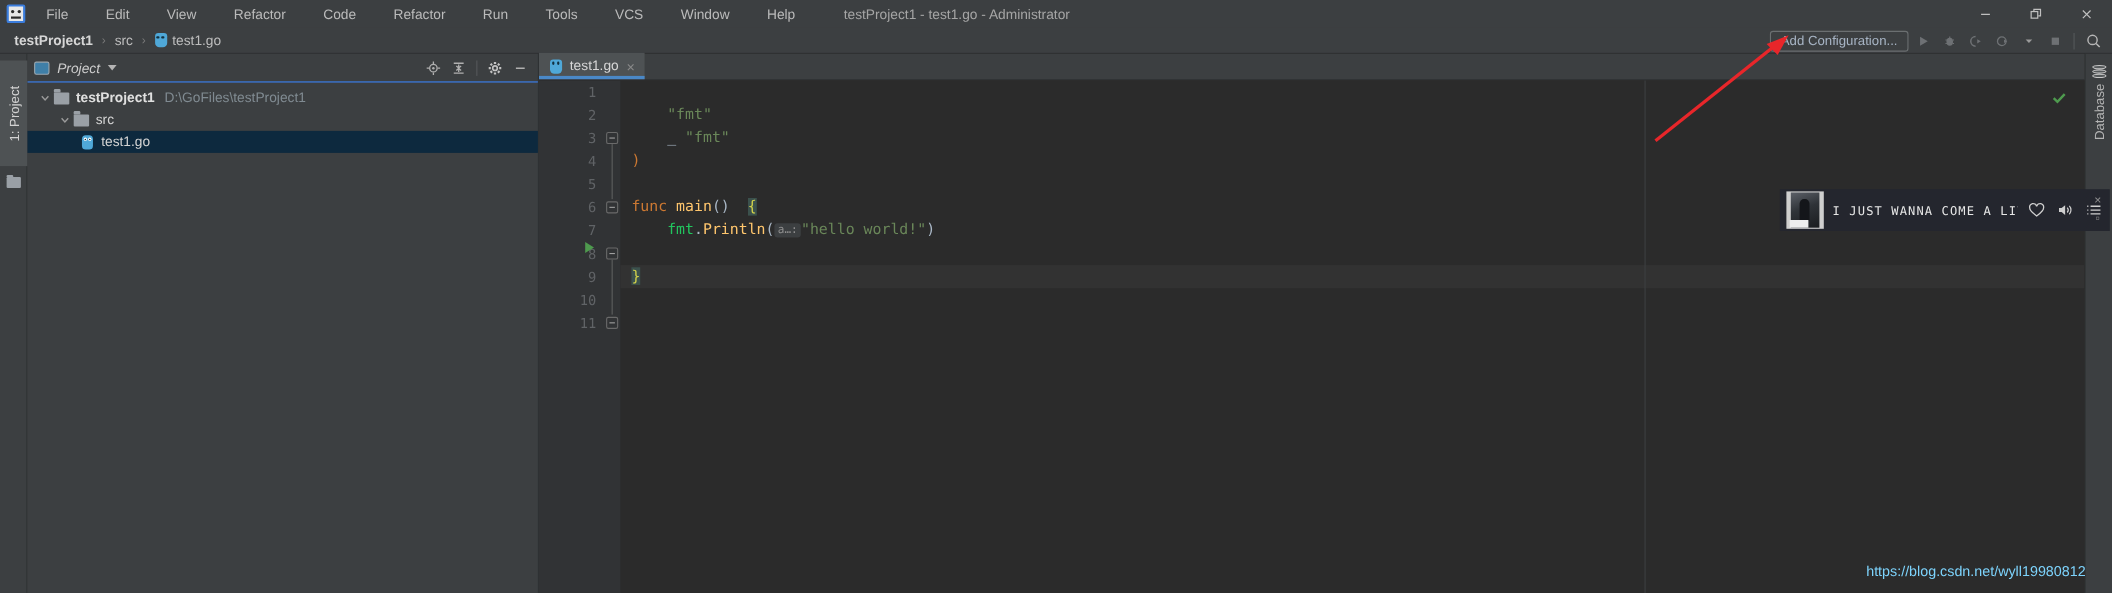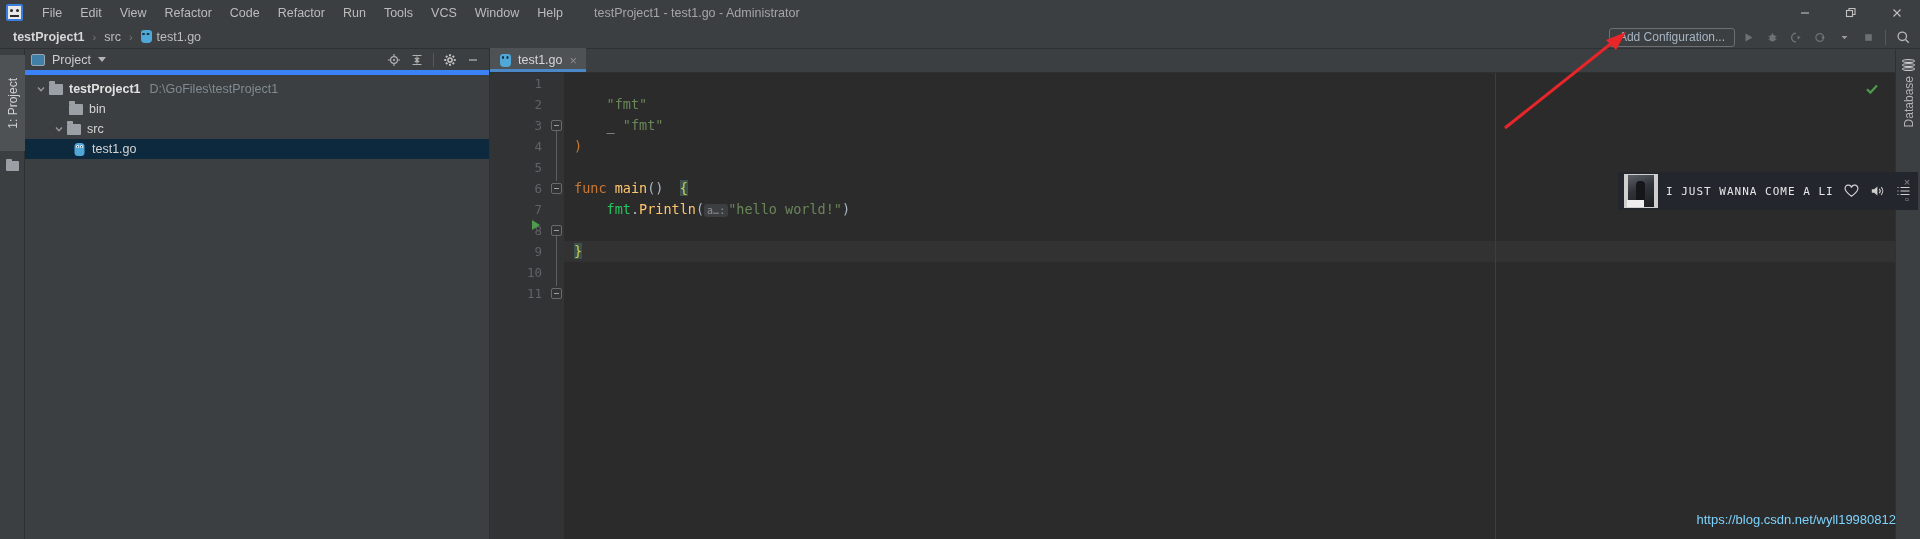--- a/index.html
+++ b/index.html
@@ -24,27 +24,27 @@
   }
   .logo:before {
     content: ""; position: absolute; left: 2px; top: 3px;
     width: 3px; height: 3px; border-radius: 50%; background: #2b2b2b;
     box-shadow: 6px 0 0 #2b2b2b;
   }
   .logo:after {
     content: ""; position: absolute; left: 2px; bottom: 2px;
     width: 9px; height: 2px; background: #2b2b2b;
   }
-  .menu { display: flex; align-items: flex-end; gap: 0; }
+  .menu { display: flex; align-items: flex-end; gap: 16px; }
   .menu-item {
     font-size: 12.5px; color: #bbbbbb; padding: 3px 9px;
     white-space: nowrap; cursor: default;
   }
   .win-title {
-    font-size: 12.5px; color: #a5a5a5; margin-left: 22px; white-space: nowrap;
+    font-size: 12.5px; color: #a5a5a5; margin-left: 35px; white-space: nowrap;
   }
   .win-controls {
     position: absolute; right: 0; top: 0; height: 25px;
     display: flex; align-items: center;
   }
   .wc { width: 46px; height: 25px; display: flex; align-items: center; justify-content: center; }
   .wc svg { display: block; }
 
   
   .navbar {
@@ -124,21 +124,22 @@
     border: 1px solid #c9c9c9; border-radius: 50%; background: #55595b;
   }
 
   
   .project {
     position: absolute; left: 25px; top: 49px; width: 465px; height: 490px;
     background: #3c3f41; border-right: 1px solid #2e3133;
   }
   .proj-head {
     height: 26px; display: flex; align-items: center; padding: 0 6px;
-    border-bottom: 5px solid #3b82f6;
+    border-bottom: 1px solid #3b82f6;
+    font-style: italic;
   }
   .proj-head-ic {
     width: 14px; height: 12px; border: 1.5px solid #9aa7b0; border-radius: 2px;
     background: #3f7fa8; margin-right: 7px; flex: none;
   }
   .proj-head-label { font-size: 12.5px; color: #cdcdcd; }
   .caret-dn {
     width: 0; height: 0; margin-left: 7px;
     border-left: 4px solid transparent; border-right: 4px solid transparent;
     border-top: 5px solid #b4b4b4;
@@ -451,25 +452,20 @@
         <span class="arrow">
           <svg width="10" height="10" viewBox="0 0 10 10">
               <path d="M2 3.5L5 6.8 8 3.5" fill="none" stroke="#9a9a9a" stroke-width="1.3"></path>
             </svg>
         </span>
         <span class="folder-ic"></span>
         <span class="nm b">testProject1</span>
         <span class="path">D:\GoFiles\testProject1</span>
       </div>
 
-      <div class="row" style="padding-left:30px">
-        <span class="arrow"></span>
-        <span class="folder-ic"></span>
-        <span class="nm">bin</span>
-      </div>
 
       <div class="row" style="padding-left:28px">
         <span class="arrow">
           <svg width="10" height="10" viewBox="0 0 10 10">
               <path d="M2 3.5L5 6.8 8 3.5" fill="none" stroke="#9a9a9a" stroke-width="1.3"></path>
             </svg>
         </span>
         <span class="folder-ic"></span>
         <span class="nm">src</span>
       </div>

